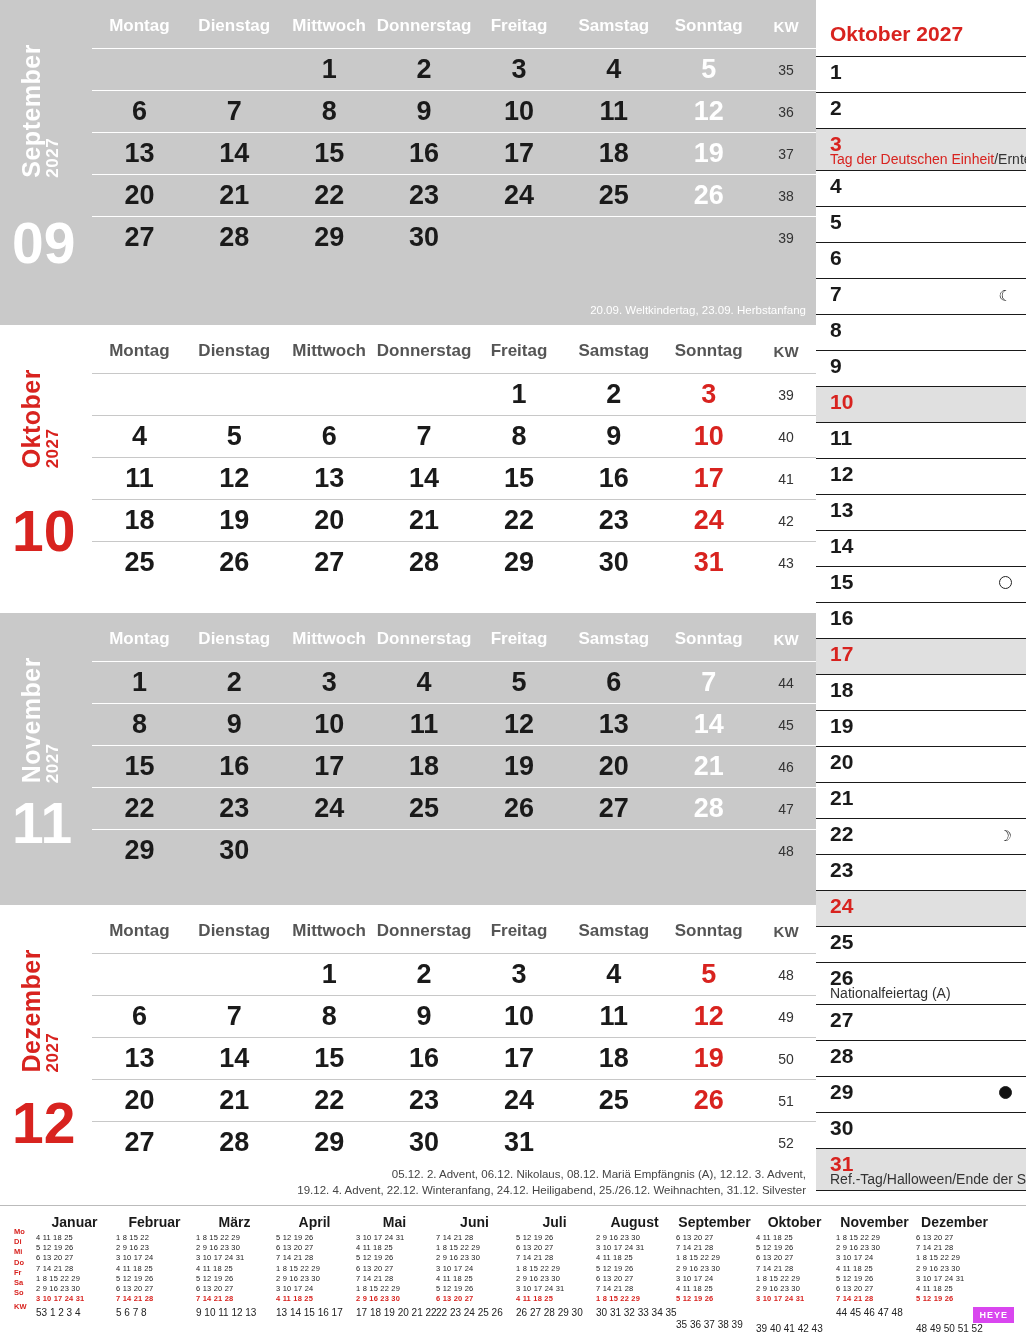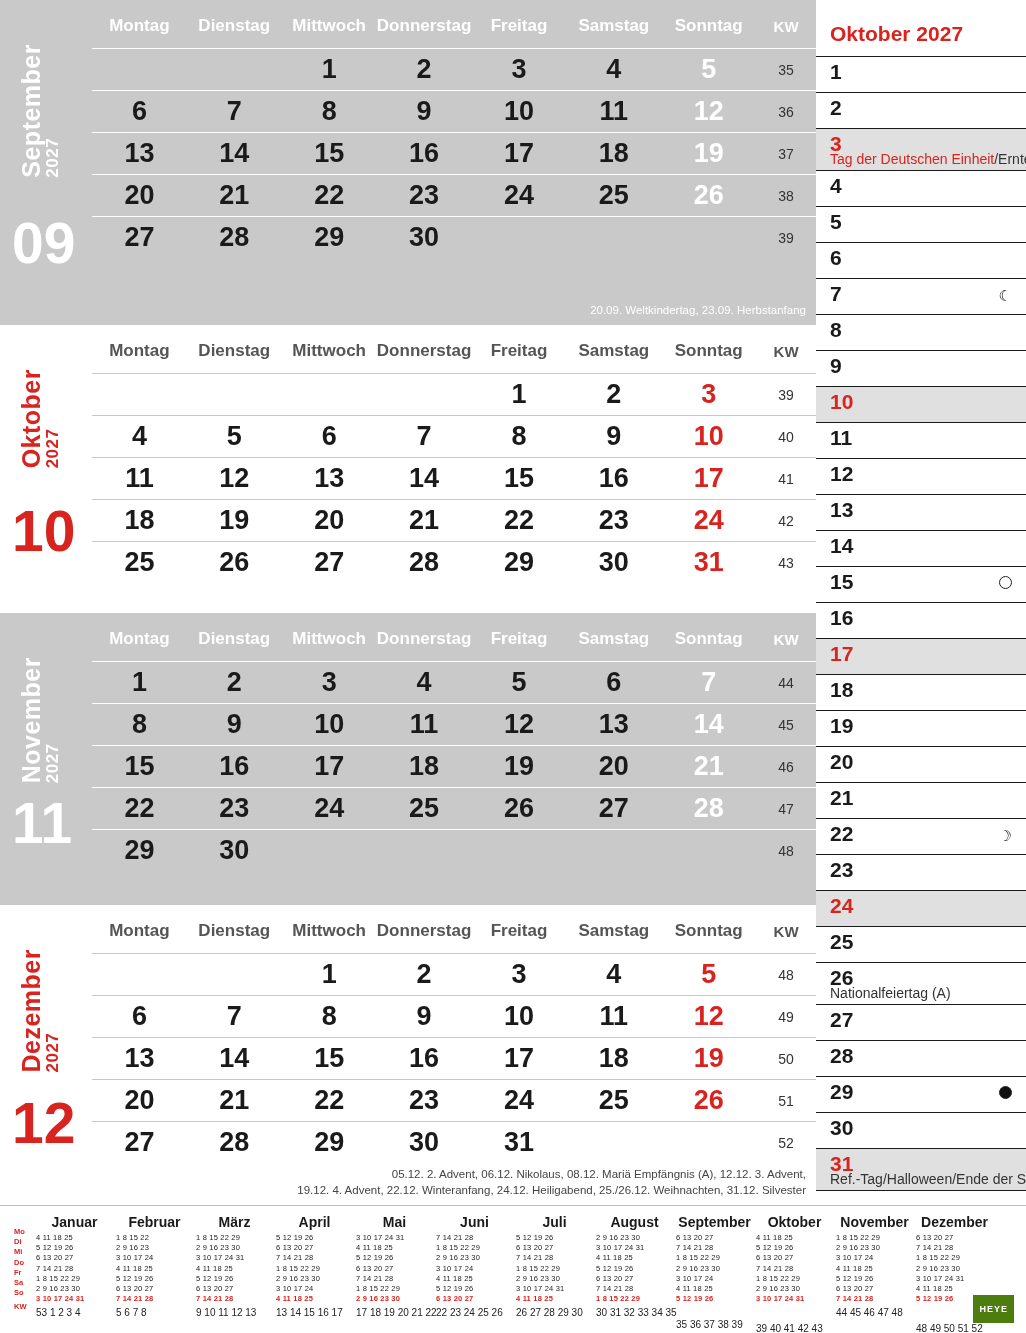--- a/index.html
+++ b/index.html
@@ -124,22 +124,22 @@
   .ys-labels { width:22px; font-size:7.5px; line-height:10.2px; color:#d8231f; font-weight:bold; padding-top:13px; }
   .ys-labels div { height:10.2px; }
   .ys-col { width:80px; padding-right:3px; }
   .ys-col .ys-name { font-size:14px; font-weight:bold; text-align:center; margin-bottom:3px; }
   .ys-col .ys-line { font-size:7.5px; line-height:10.2px; white-space:nowrap; letter-spacing:0.2px; }
   .ys-col .ys-line.red { color:#d8231f; font-weight:bold; }
   .ys-col .ys-kw { font-size:10px; line-height:10.2px; white-space:nowrap; color:#222; }
   .ys-kwlabel { font-size:7.5px; font-weight:bold; color:#d8231f; }
   .heye {
     position:absolute; right:12px; bottom:10px;
-    background:#4d7c0f; color:#fff; font-size:9px; font-weight:bold;
-    padding:9px 6px; letter-spacing:1px;
+    background:#d946ef; color:#fff; font-size:9px; font-weight:bold;
+    padding:3px 6px; letter-spacing:1px;
   }
 </style>
 </head>
 <body>
 
 <div class="page">
 
   <div class="months" id="months">
       <div class="month grey m-sep">
         <div class="side">

